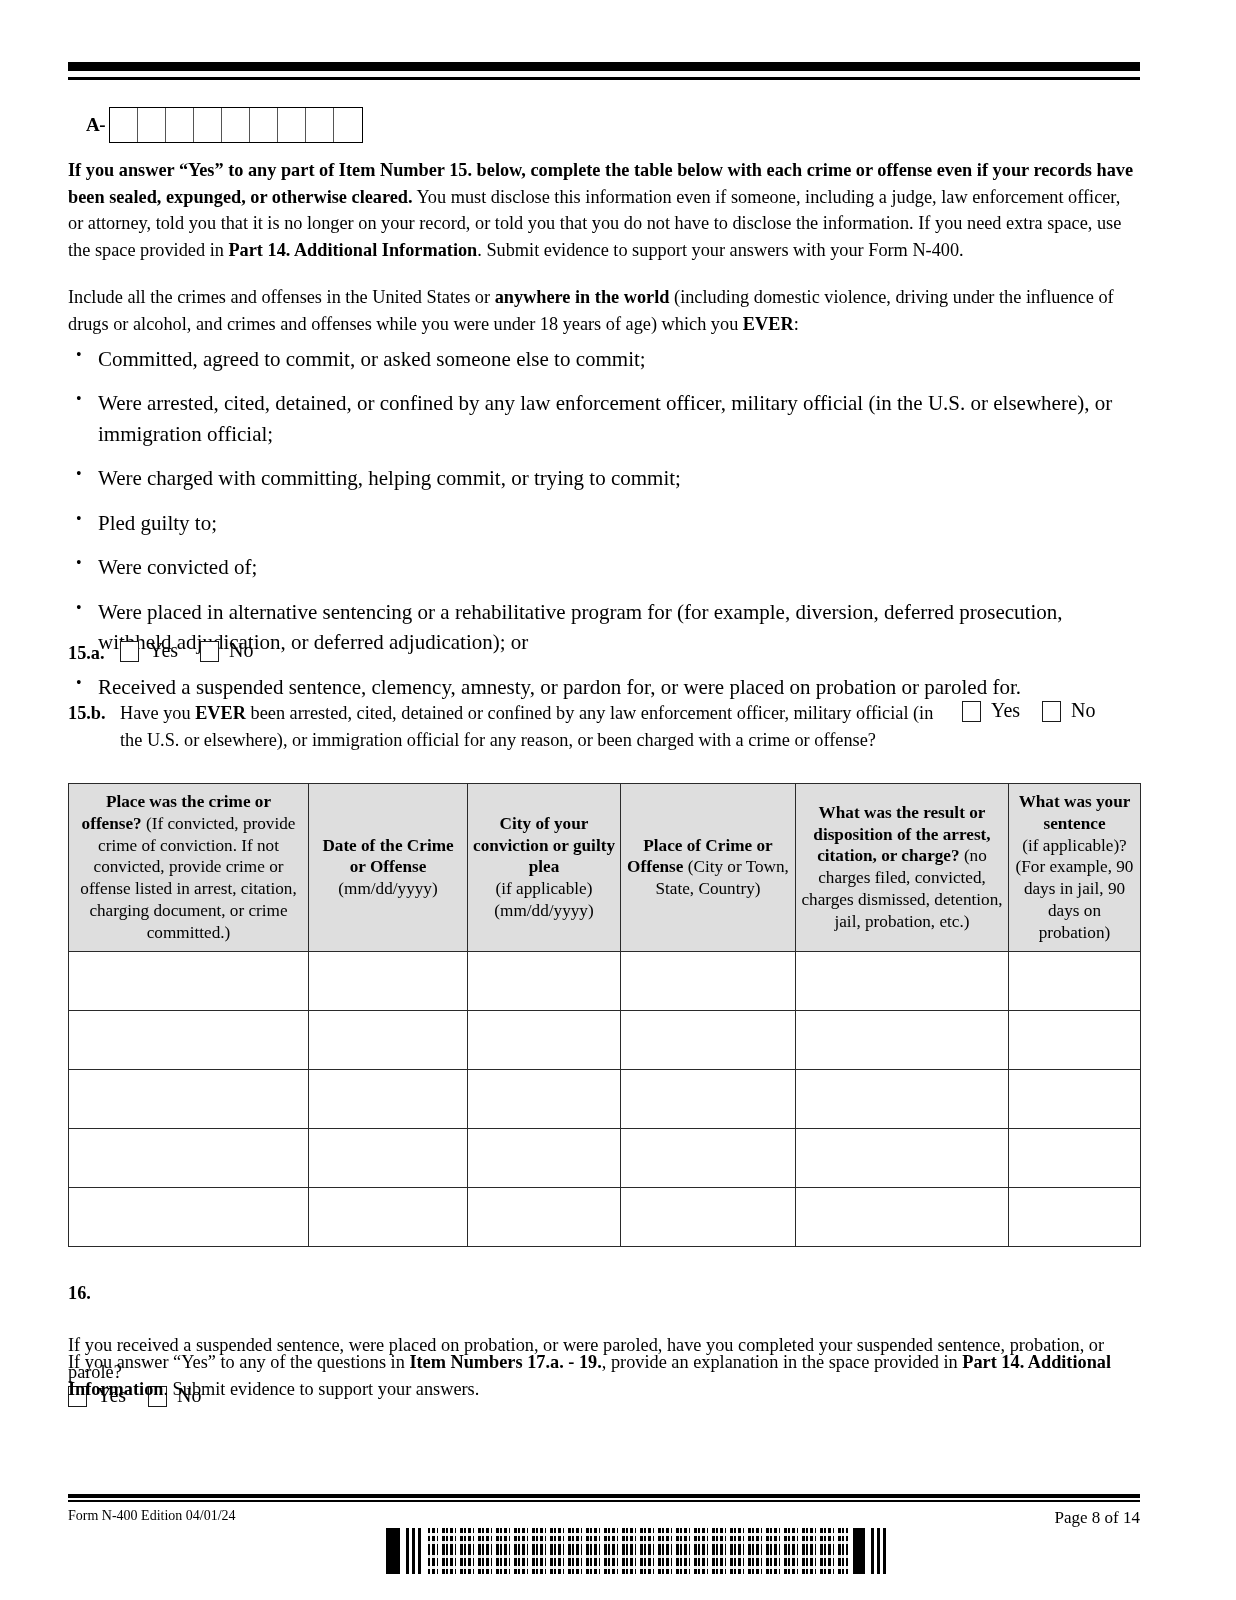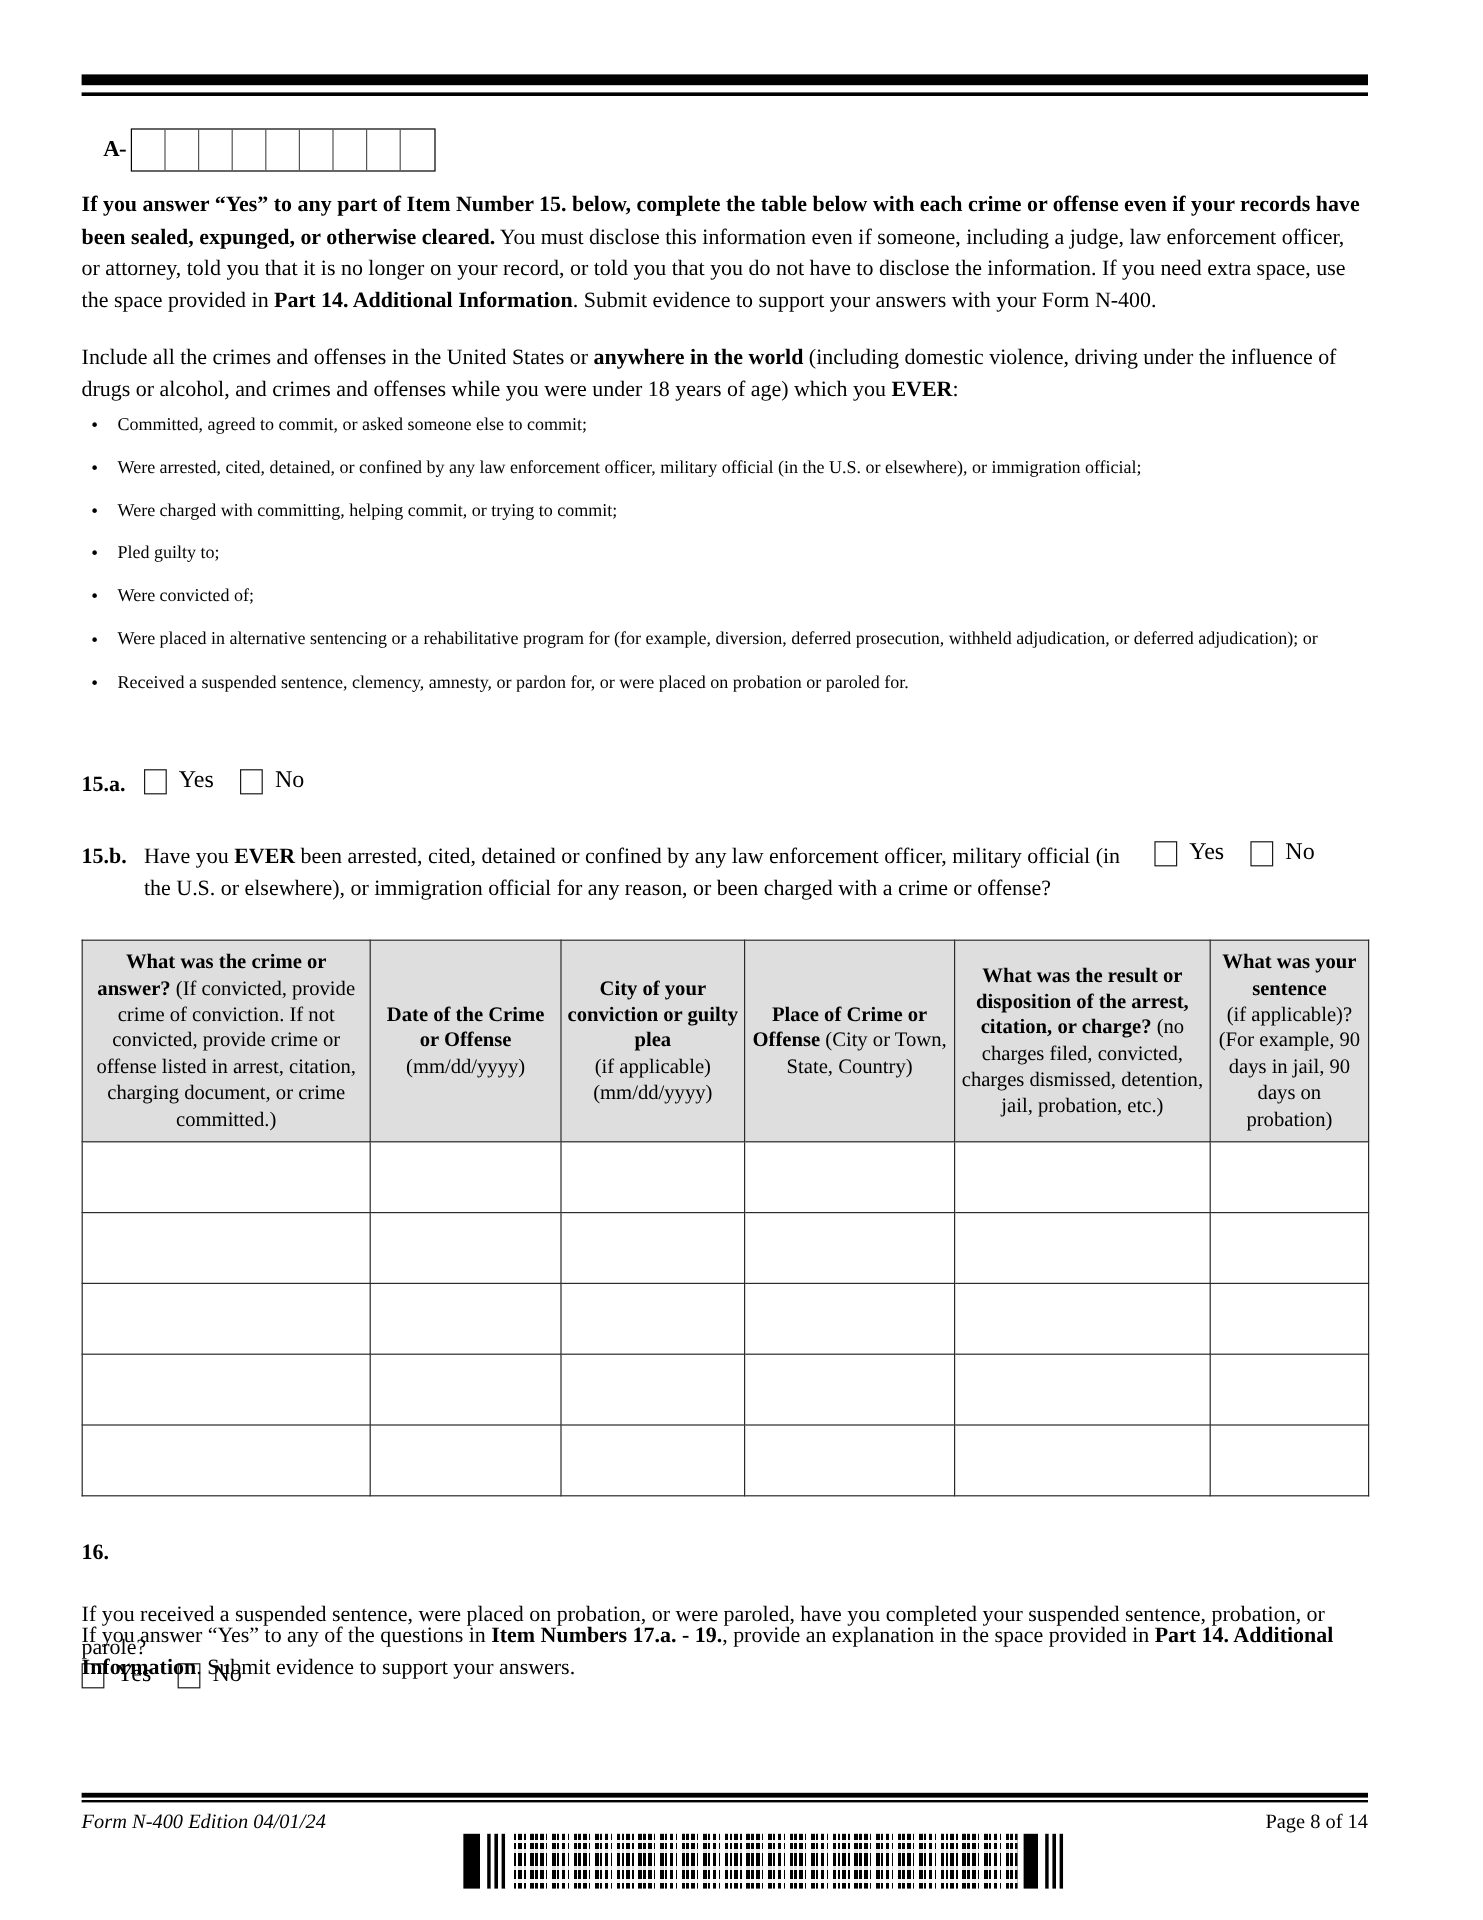--- a/index.html
+++ b/index.html
@@ -77,21 +77,21 @@
     line-height: 1.455;
     text-align: left;
   }
   .para b { font-weight: bold; }
 
   
   .bullets { position: absolute; left: 0; width: 1072px; }
   .bullet-item {
     position: relative;
     padding-left: 30px;
-    font-size: 15px;
+    font-size: 21px;
     line-height: 1.45;
     margin-bottom: 14px;
   }
   .bullet-item::before {
     content: "\2022";
     position: absolute; left: 8px; top: -1px;
     font-size: 16px;
   }
 
   
@@ -155,22 +155,21 @@
   .footer-rule-thick {
     position: absolute; left: 0; top: 1494px;
     width: 1072px; height: 4px; background: #000;
   }
   .footer-rule-thin {
     position: absolute; left: 0; top: 1500px;
     width: 1072px; height: 1.5px; background: #000;
   }
   .footer-left {
     position: absolute; left: 0; top: 1508px;
-    font-size: 17px;
-    font-style: italic;
+    font-size: 14px;
   }
   .footer-right {
     position: absolute; right: 0; top: 1508px;
     font-size: 17px;
   }
   .barcode {
     position: absolute; left: 318px; top: 1528px;
     width: 500px; height: 46px;
     display: flex; align-items: stretch;
     overflow: hidden;
@@ -285,21 +284,21 @@
       <col style="width:240px">
       <col style="width:159px">
       <col style="width:153px">
       <col style="width:175px">
       <col style="width:213px">
       <col style="width:132px">
     </colgroup>
     <thead>
       <tr>
         <th>
-          <span class="hb">What was the crime or answer?</span><span>  (If convicted, provide crime of conviction.  If not convicted, provide crime or offense listed in arrest, citation, charging document, or crime committed.)</span>
+          <span class="hb">Place was the crime or offense?</span><span>  (If convicted, provide crime of conviction.  If not convicted, provide crime or offense listed in arrest, citation, charging document, or crime committed.)</span>
         </th>
         <th>
           <span class="hb">Date of the Crime or Offense</span><br><span>(mm/dd/yyyy)</span>
         </th>
         <th>
           <span class="hb">City of your conviction or guilty plea</span><br><span>(if applicable) (mm/dd/yyyy)</span>
         </th>
         <th>
           <span class="hb">Place of Crime or Offense</span><span> (City or Town, State, Country)</span>
         </th>

